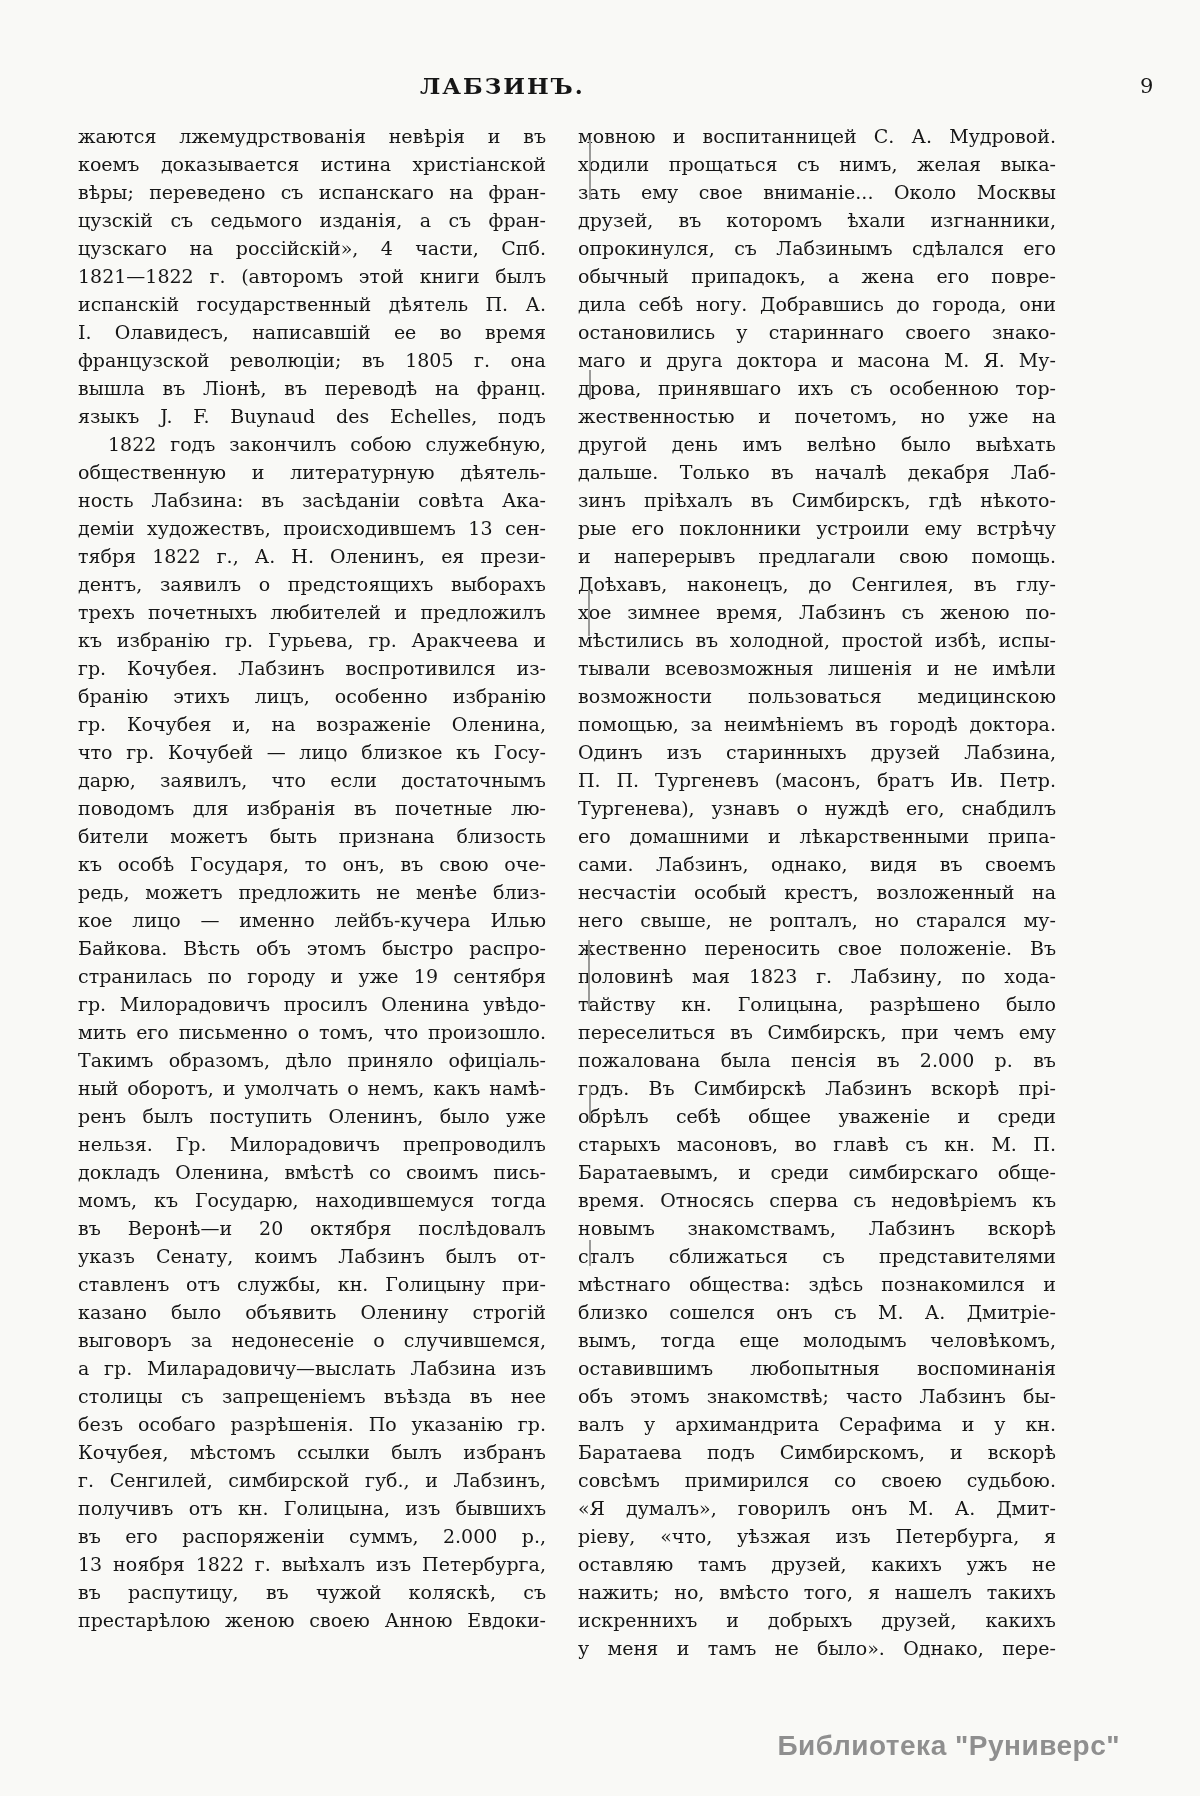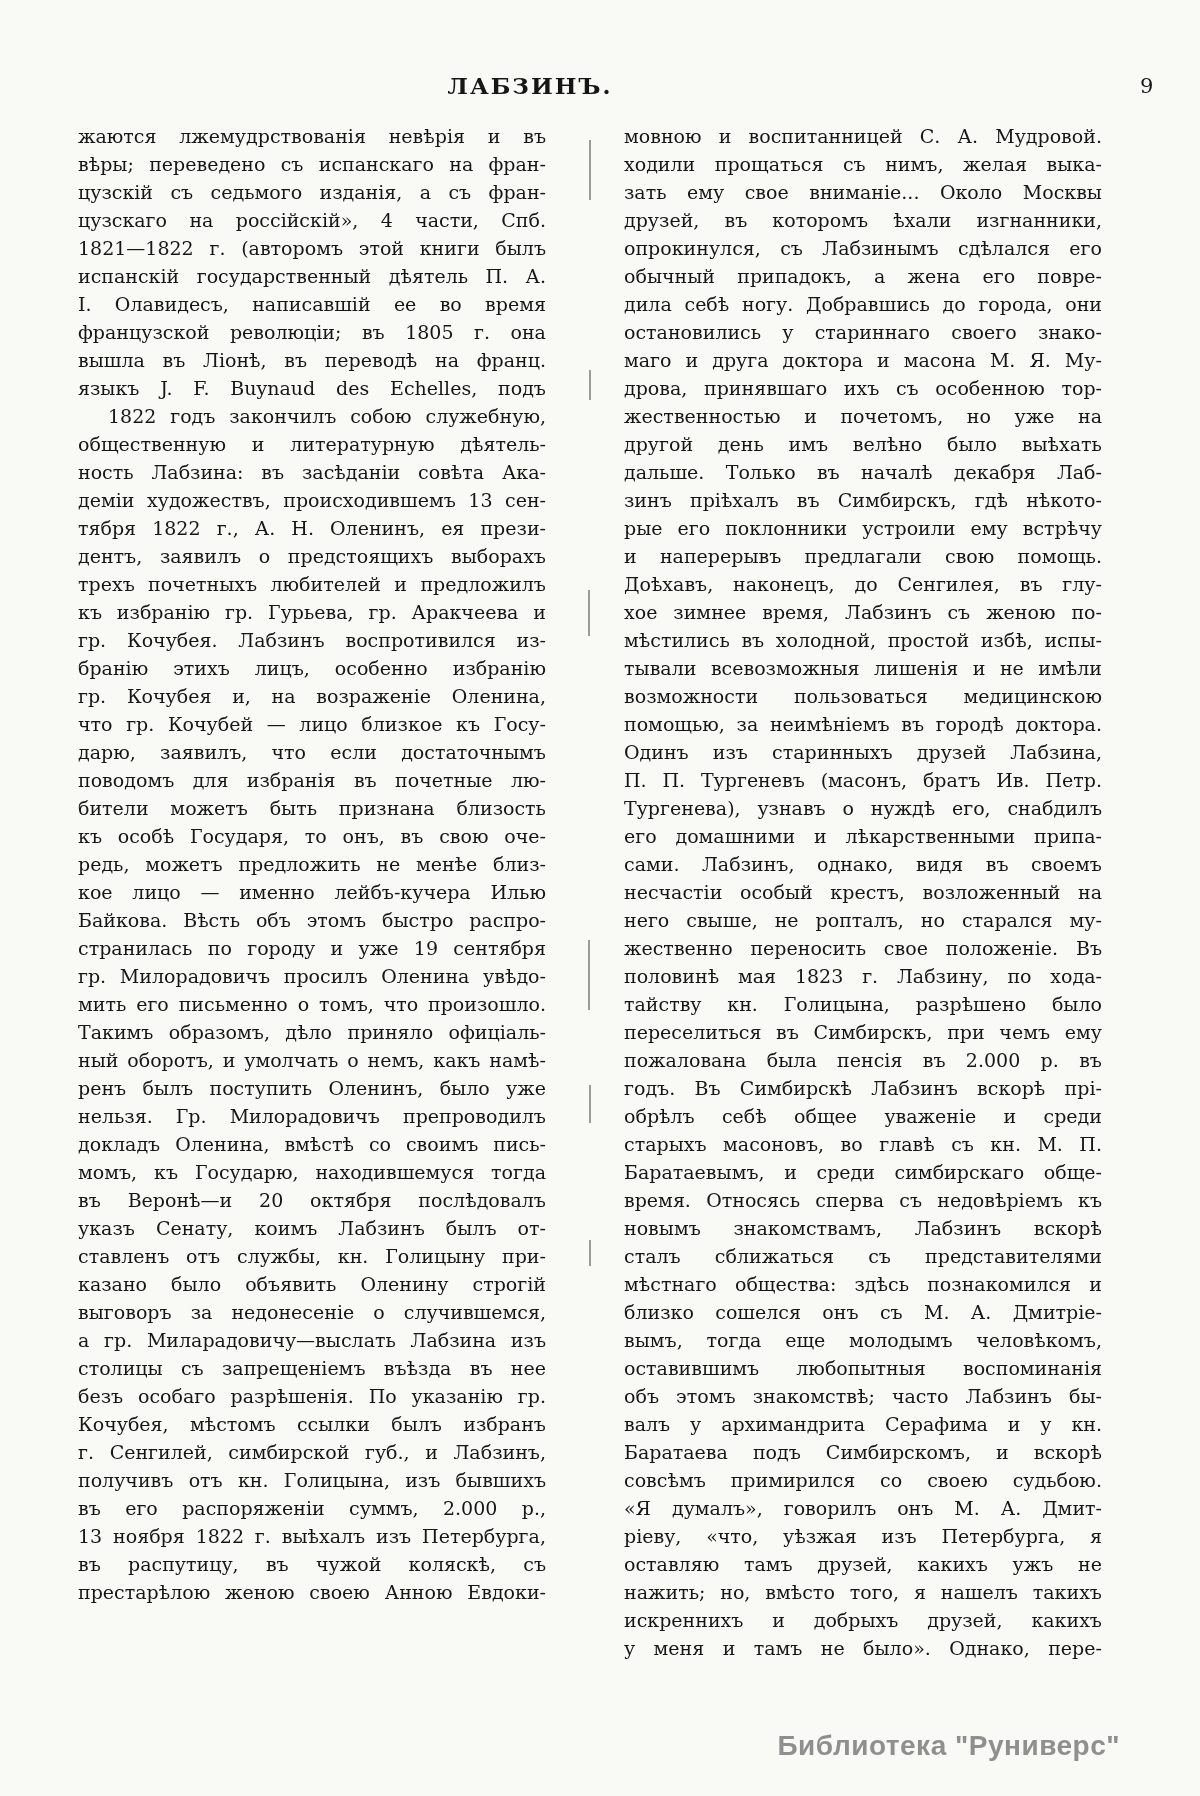--- a/index.html
+++ b/index.html
@@ -20,41 +20,40 @@
     position: absolute;
     top: 72px;
     left: 0;
     width: 1200px;
     height: 34px;
   }
   .head-title {
     position: absolute;
     left: 420px;
     width: 220px;
-    text-align: center;
     font-size: 23px;
     font-weight: bold;
     letter-spacing: 2px;
   }
   .head-page-num {
     position: absolute;
     left: 1140px;
     top: 2px;
     font-size: 21px;
   }
   .col {
     position: absolute;
     top: 122px;
   }
   .col-left {
     left: 78px;
     width: 468px;
   }
   .col-right {
-    left: 624px;
+    left: 578px;
     width: 478px;
   }
   .line {
     font-size: 19px;
     line-height: 28px;
     height: 28px;
     white-space: nowrap;
     text-align: justify;
     text-align-last: justify;
     text-justify: inter-word;
@@ -92,20 +91,26 @@
     <div class="head-page-num">9</div>
   </div>
 
   <div class="col col-left" id="col-left">
       <div class="line">
         <span class="w">жаются</span>
         <span class="w">лжемудрствованія</span>
         <span class="w">невѣрія</span>
         <span class="w">и</span>
         <span class="w">въ</span>
+      </div>
+      <div class="line">
+        <span class="w">коемъ</span>
+        <span class="w">доказывается</span>
+        <span class="w">истина</span>
+        <span class="w">христіанской</span>
       </div>
       <div class="line">
         <span class="w">вѣры;</span>
         <span class="w">переведено</span>
         <span class="w">съ</span>
         <span class="w">испанскаго</span>
         <span class="w">на</span>
         <span class="w">фран-</span>
       </div>
       <div class="line">

